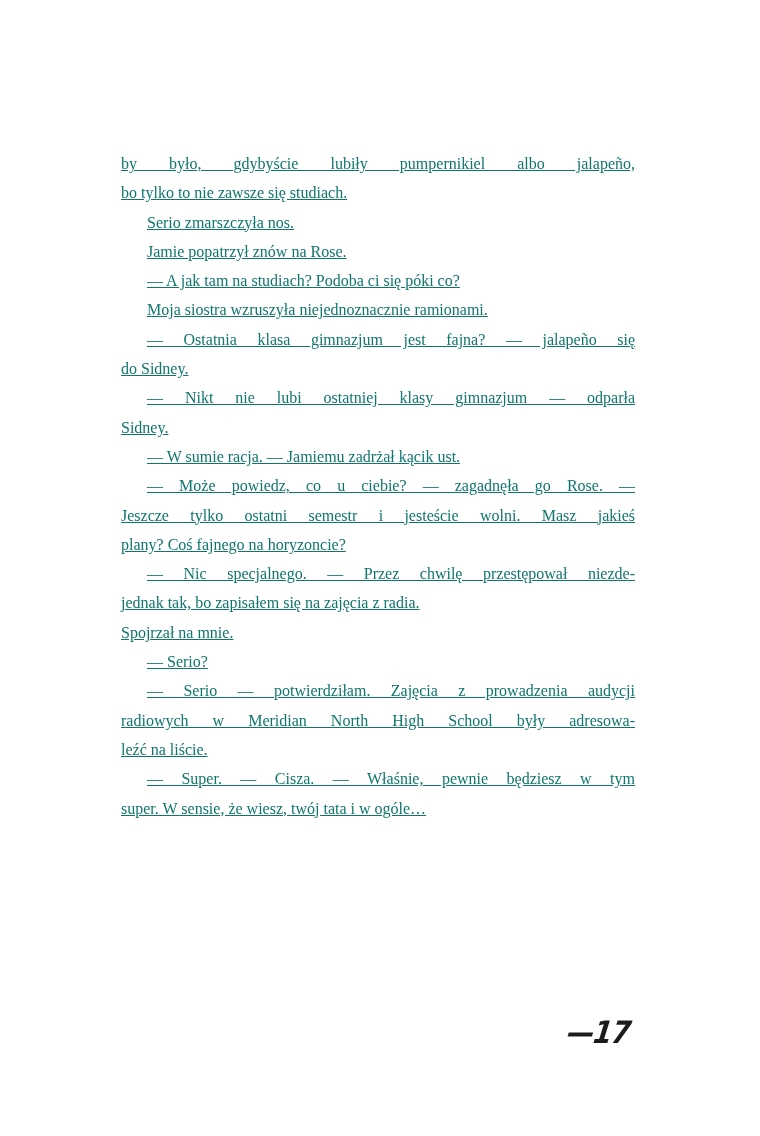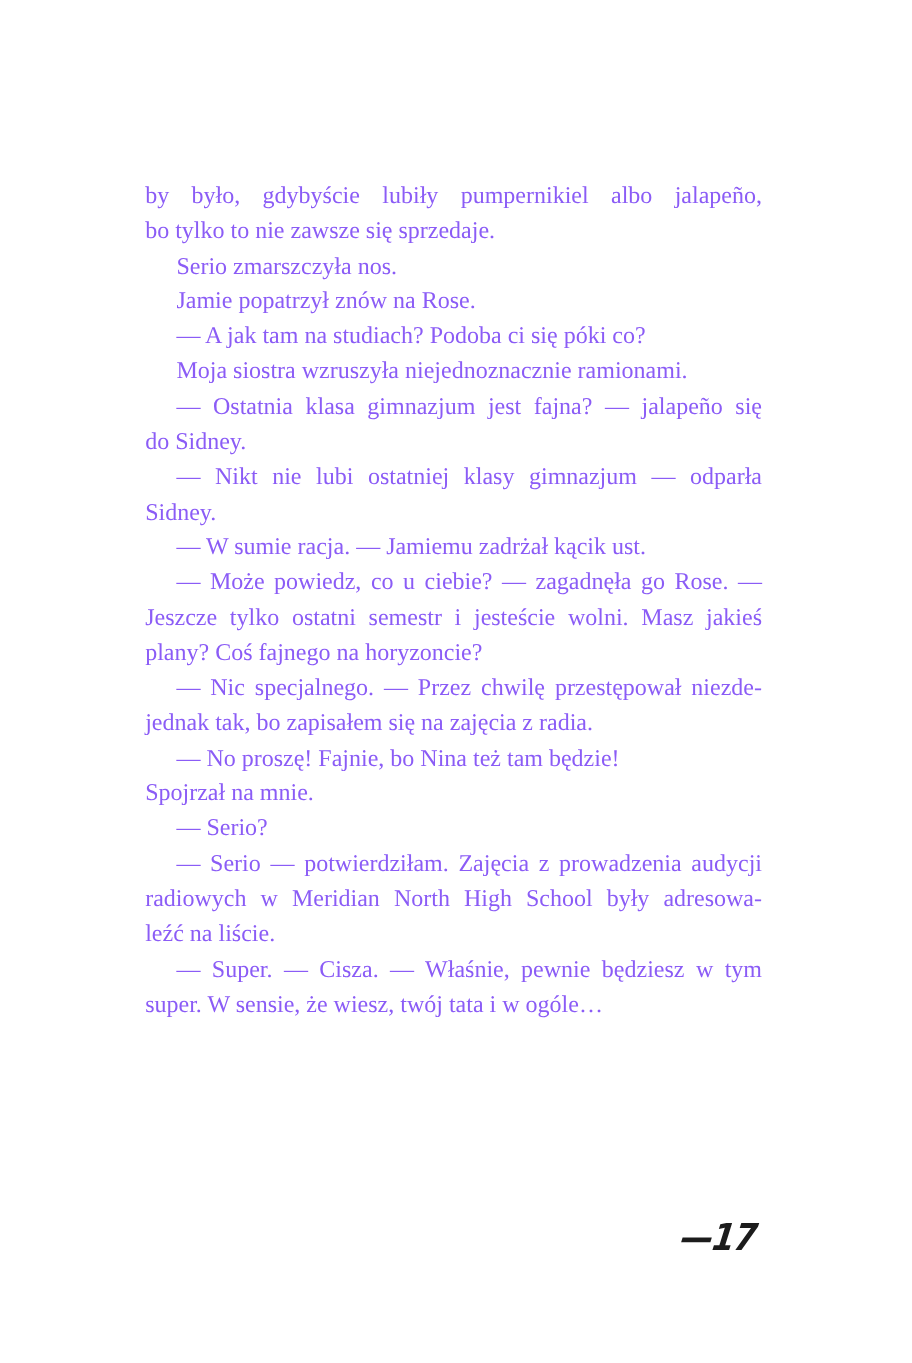--- a/index.html
+++ b/index.html
@@ -17,23 +17,24 @@
   .book-page {
     position: absolute;
     inset: 0;
     background: #ffffff;
   }
   .text-block {
     position: absolute;
     left: 121px;
     top: 149px;
     width: 514px;
-    color: #8b5cf6;
-    font-size: 20px;
+    color: #0f766e;
+    font-size: 16px;
     line-height: 29.3px;
+    text-decoration: underline;
     -webkit-font-smoothing: antialiased;
   }
   .line {
     height: 29.3px;
     white-space: nowrap;
     text-align: left;
   }
   .line.just {
     white-space: normal;
     text-align: justify;
@@ -57,36 +58,35 @@
     transform-origin: left top;
     white-space: nowrap;
   }
 </style>
 </head>
 <body>
 
 <div class="book-page">
   <div class="text-block" id="text-block">
       <div class="line just">by było, gdybyście lubiły pumpernikiel albo jalapeño,</div>
-      <div class="line">bo tylko to nie zawsze się sprzedaje.</div>
+      <div class="line">bo tylko to nie zawsze się studiach.</div>
       <div class="line indent">Serio zmarszczyła nos.</div>
       <div class="line indent">Jamie popatrzył znów na Rose.</div>
       <div class="line indent">— A jak tam na studiach? Podoba ci się póki co?</div>
       <div class="line indent">Moja siostra wzruszyła niejednoznacznie ramionami.</div>
       <div class="line indent just">— Ostatnia klasa gimnazjum jest fajna? — jalapeño się</div>
       <div class="line">do Sidney.</div>
       <div class="line indent just">— Nikt nie lubi ostatniej klasy gimnazjum — odparła</div>
       <div class="line">Sidney.</div>
       <div class="line indent">— W sumie racja. — Jamiemu zadrżał kącik ust.</div>
       <div class="line indent just">— Może powiedz, co u ciebie? — zagadnęła go Rose. —</div>
       <div class="line just">Jeszcze tylko ostatni semestr i jesteście wolni. Masz jakieś</div>
       <div class="line">plany? Coś fajnego na horyzoncie?</div>
       <div class="line indent just">— Nic specjalnego. — Przez chwilę przestępował niezde-</div>
       <div class="line">jednak tak, bo zapisałem się na zajęcia z radia.</div>
-      <div class="line indent">— No proszę! Fajnie, bo Nina też tam będzie!</div>
       <div class="line">Spojrzał na mnie.</div>
       <div class="line indent">— Serio?</div>
       <div class="line indent just">— Serio — potwierdziłam. Zajęcia z prowadzenia audycji</div>
       <div class="line just">radiowych w Meridian North High School były adresowa-</div>
       <div class="line">leźć na liście.</div>
       <div class="line indent just">— Super. — Cisza. — Właśnie, pewnie będziesz w tym</div>
       <div class="line">super. W sensie, że wiesz, twój tata i w ogóle…</div>
     </div>
   <div class="page-number">—17</div>
 </div>

